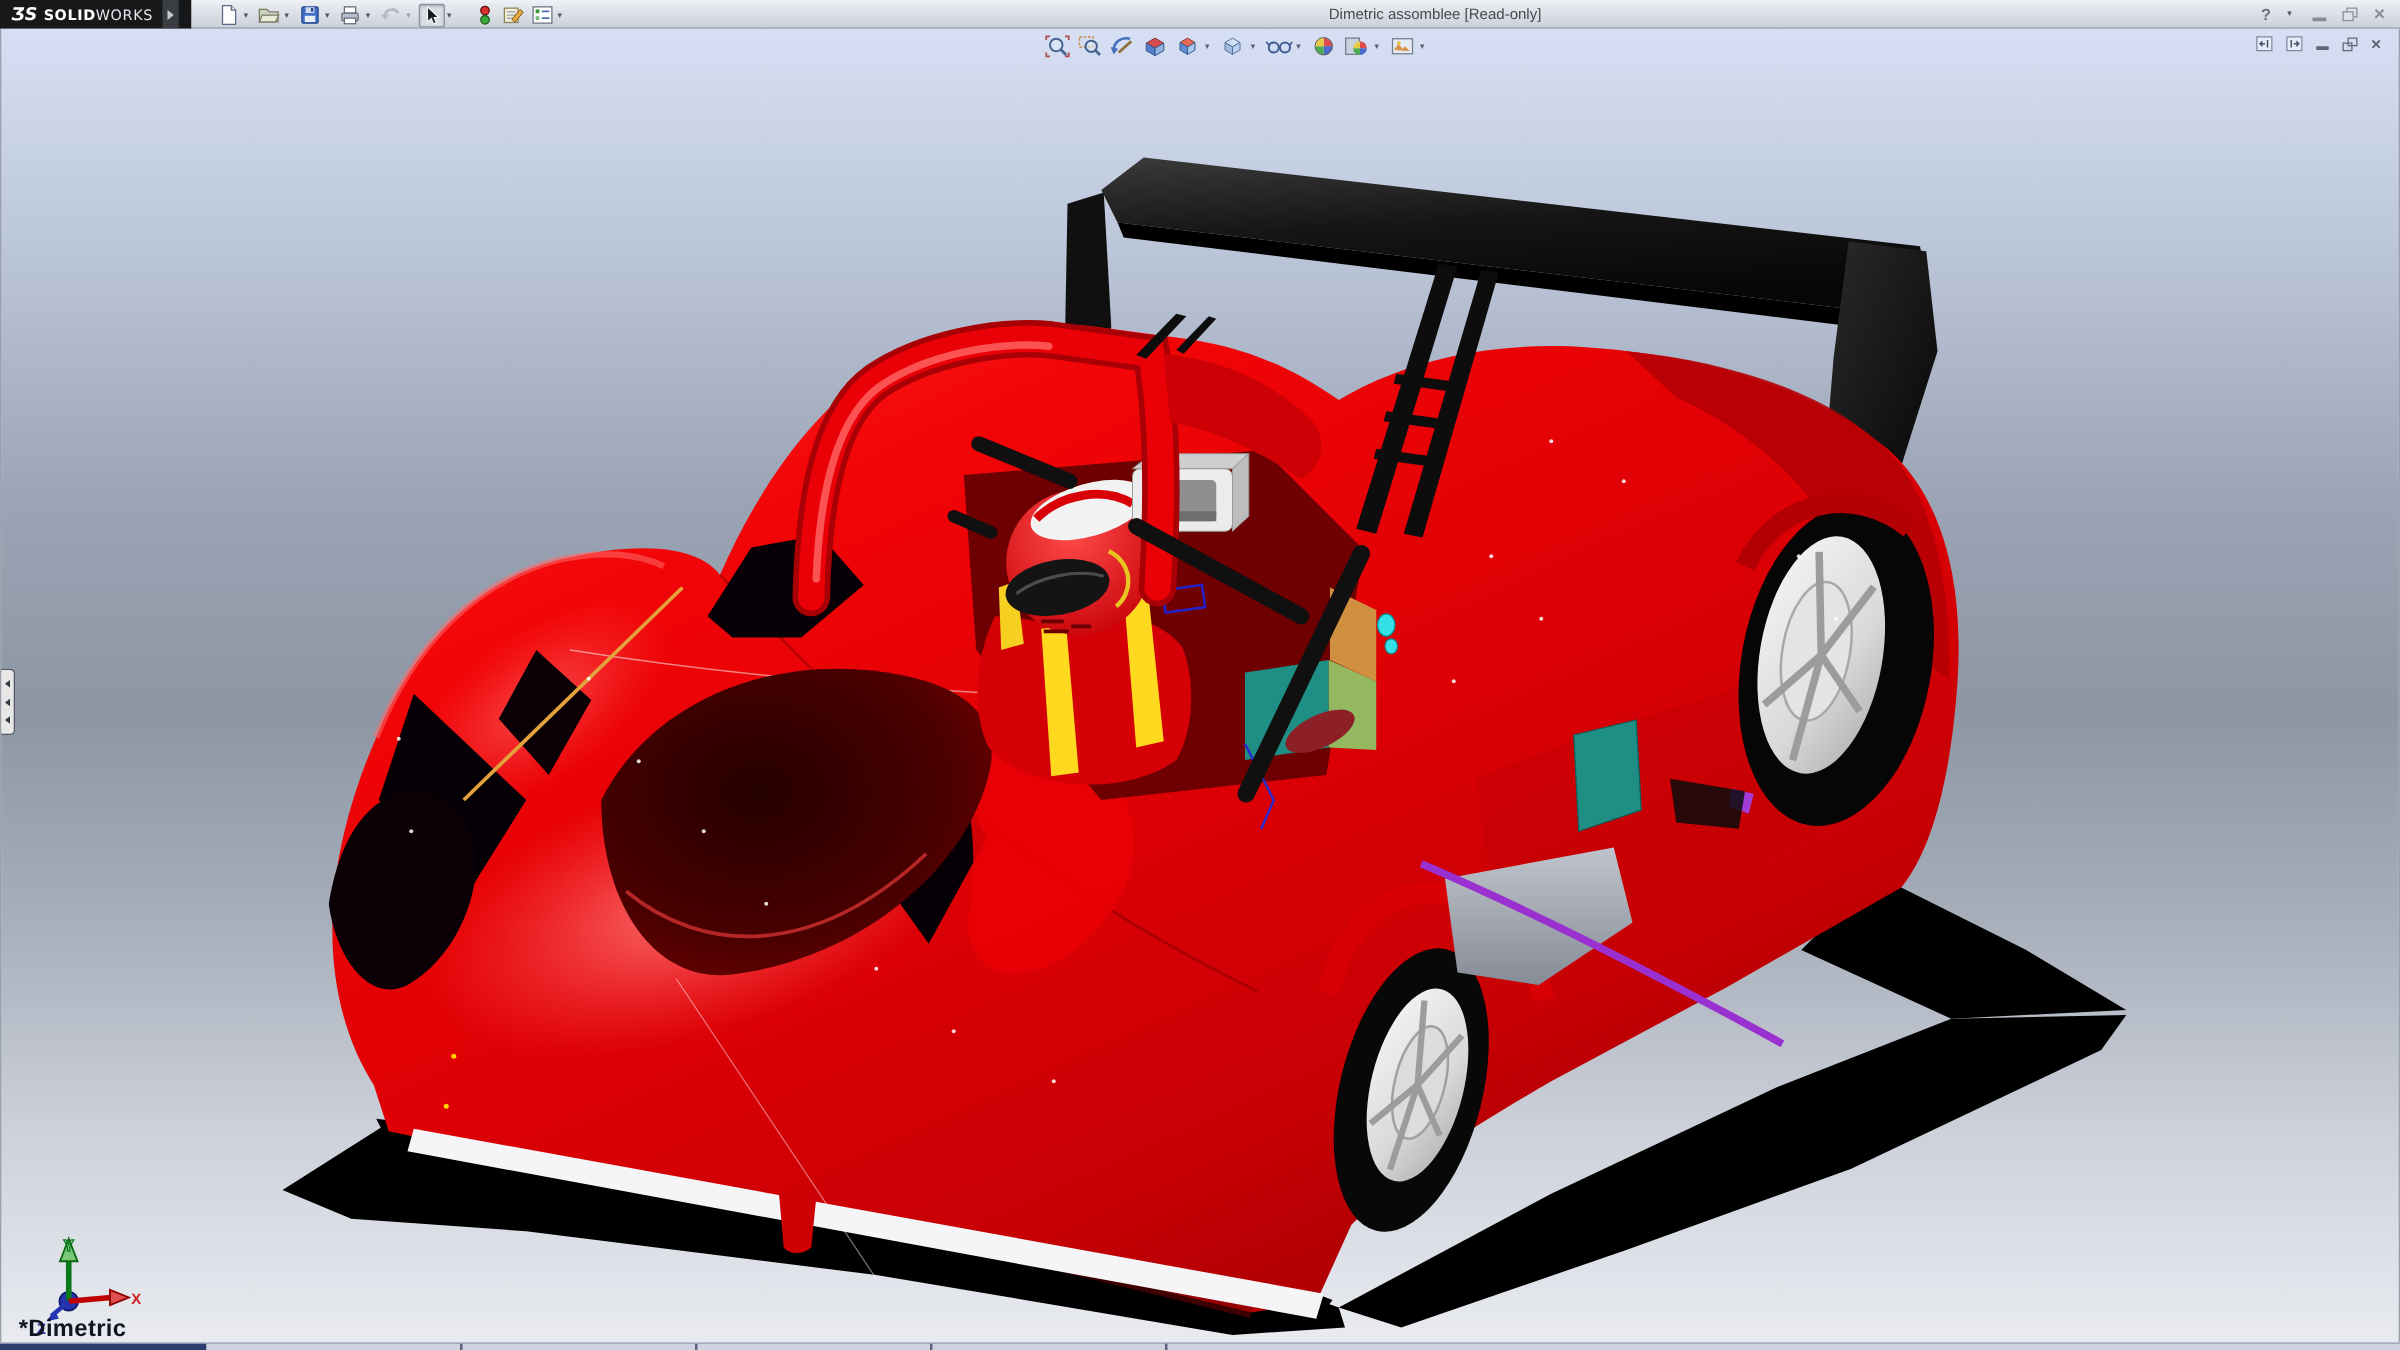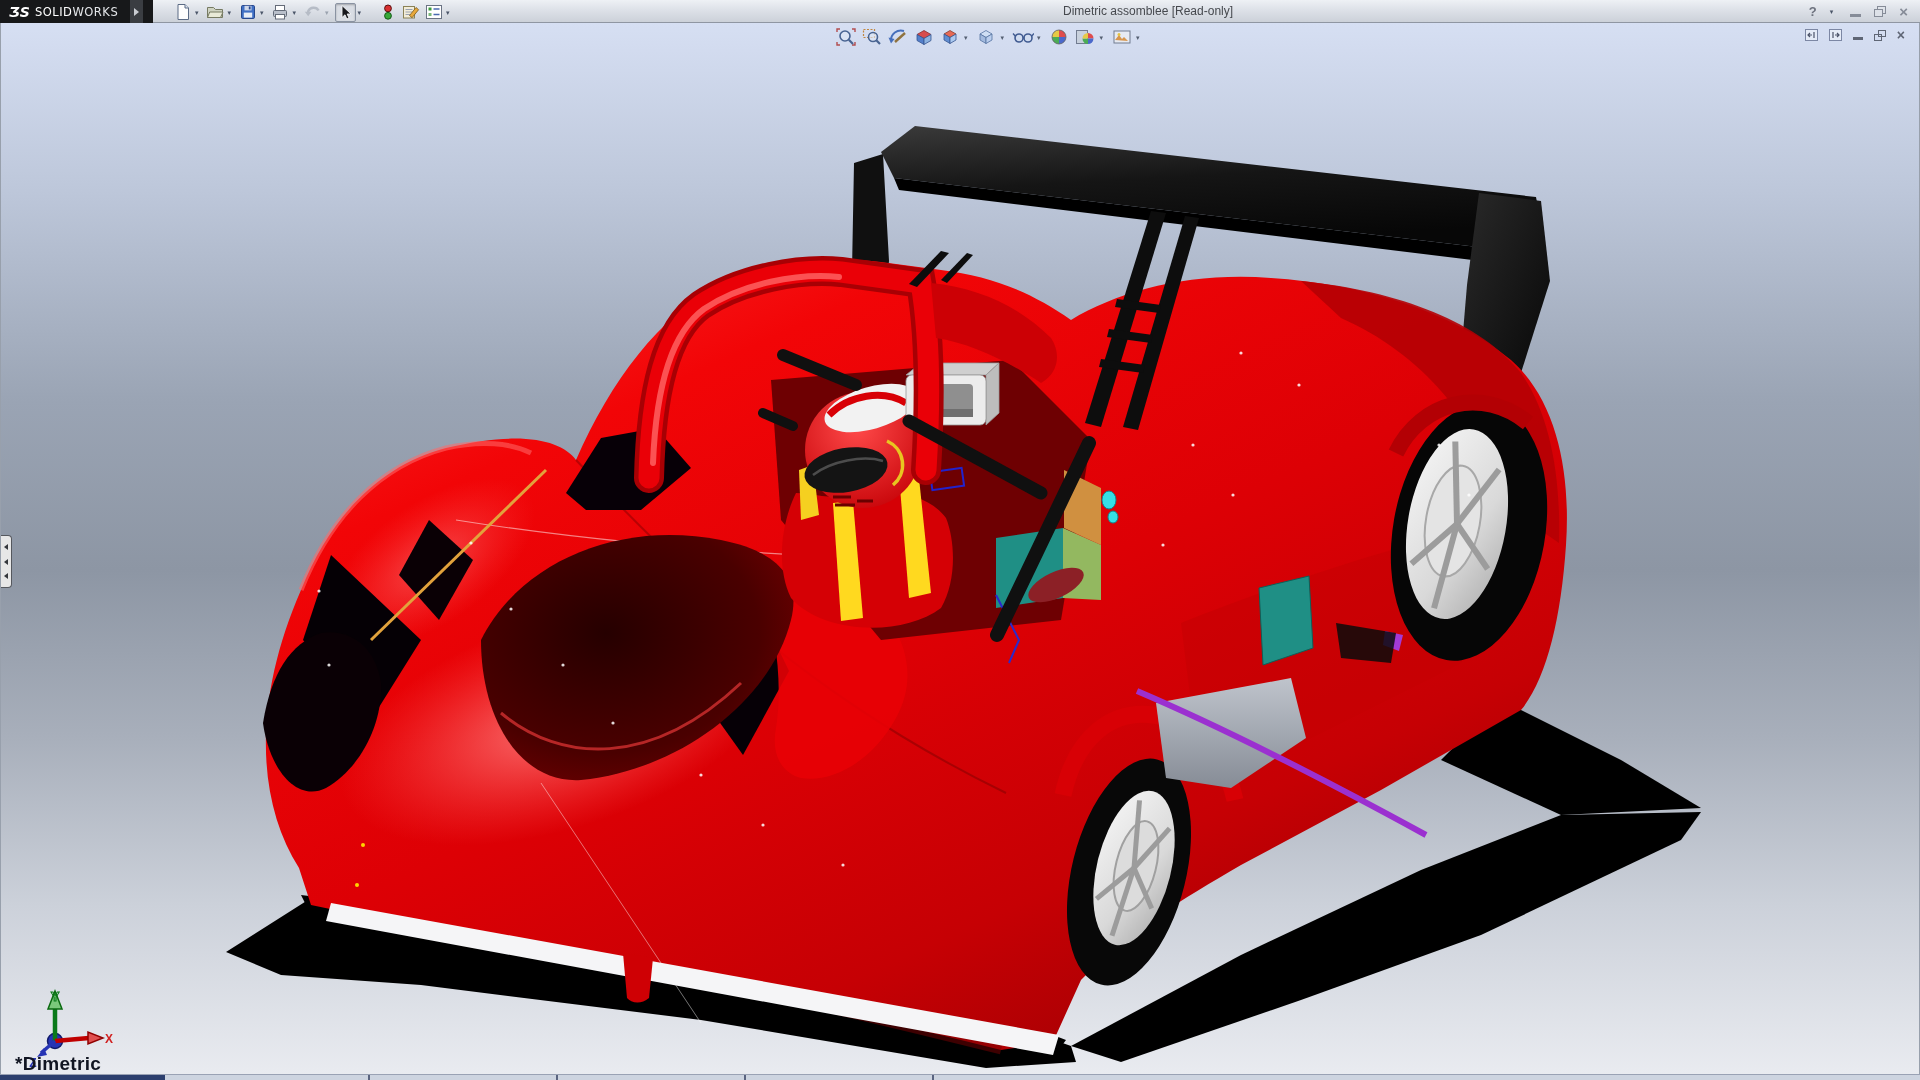--- a/index.html
+++ b/index.html
@@ -11,21 +11,21 @@
     position:absolute; left:0; top:0; width:1920px; height:23px;
     background:linear-gradient(180deg,#eef1f5 0%,#dde1e8 45%,#ccd1d9 100%);
     border-bottom:1px solid #8f96a2;
   }
   .logo-block {
     position:absolute; left:0; top:0; width:153px; height:23px; background:#17181a;
     color:#fff; display:flex; align-items:center; padding-left:9px;
     font-family:"DejaVu Sans", sans-serif; white-space:nowrap;
   }
   .logo-ds { font-style:italic; font-weight:bold; font-size:14px; margin-right:5px; }
-  .logo-solid { font-weight:normal; font-size:11.5px; letter-spacing:.5px; }
+  .logo-solid { font-weight:bold; font-size:11.5px; letter-spacing:.5px; }
   .logo-works { font-weight:normal; font-size:11.5px; letter-spacing:.5px; color:#e3e5e8; }
   .logo-notch {
     position:absolute; left:130px; top:0; width:13px; height:23px; background:#3a3d42;
     display:flex; align-items:center; justify-content:center;
   }
   .logo-notch .tri { width:0; height:0; border-left:5px solid #c9ccd2; border-top:4px solid transparent; border-bottom:4px solid transparent; }
 
   .main-toolbar { position:absolute; left:172px; top:2px; height:20px; display:flex; align-items:center; gap:2px; }
   .tbi { width:21px; height:19px; display:flex; align-items:center; justify-content:center; }
   .tbi svg { display:block; }

